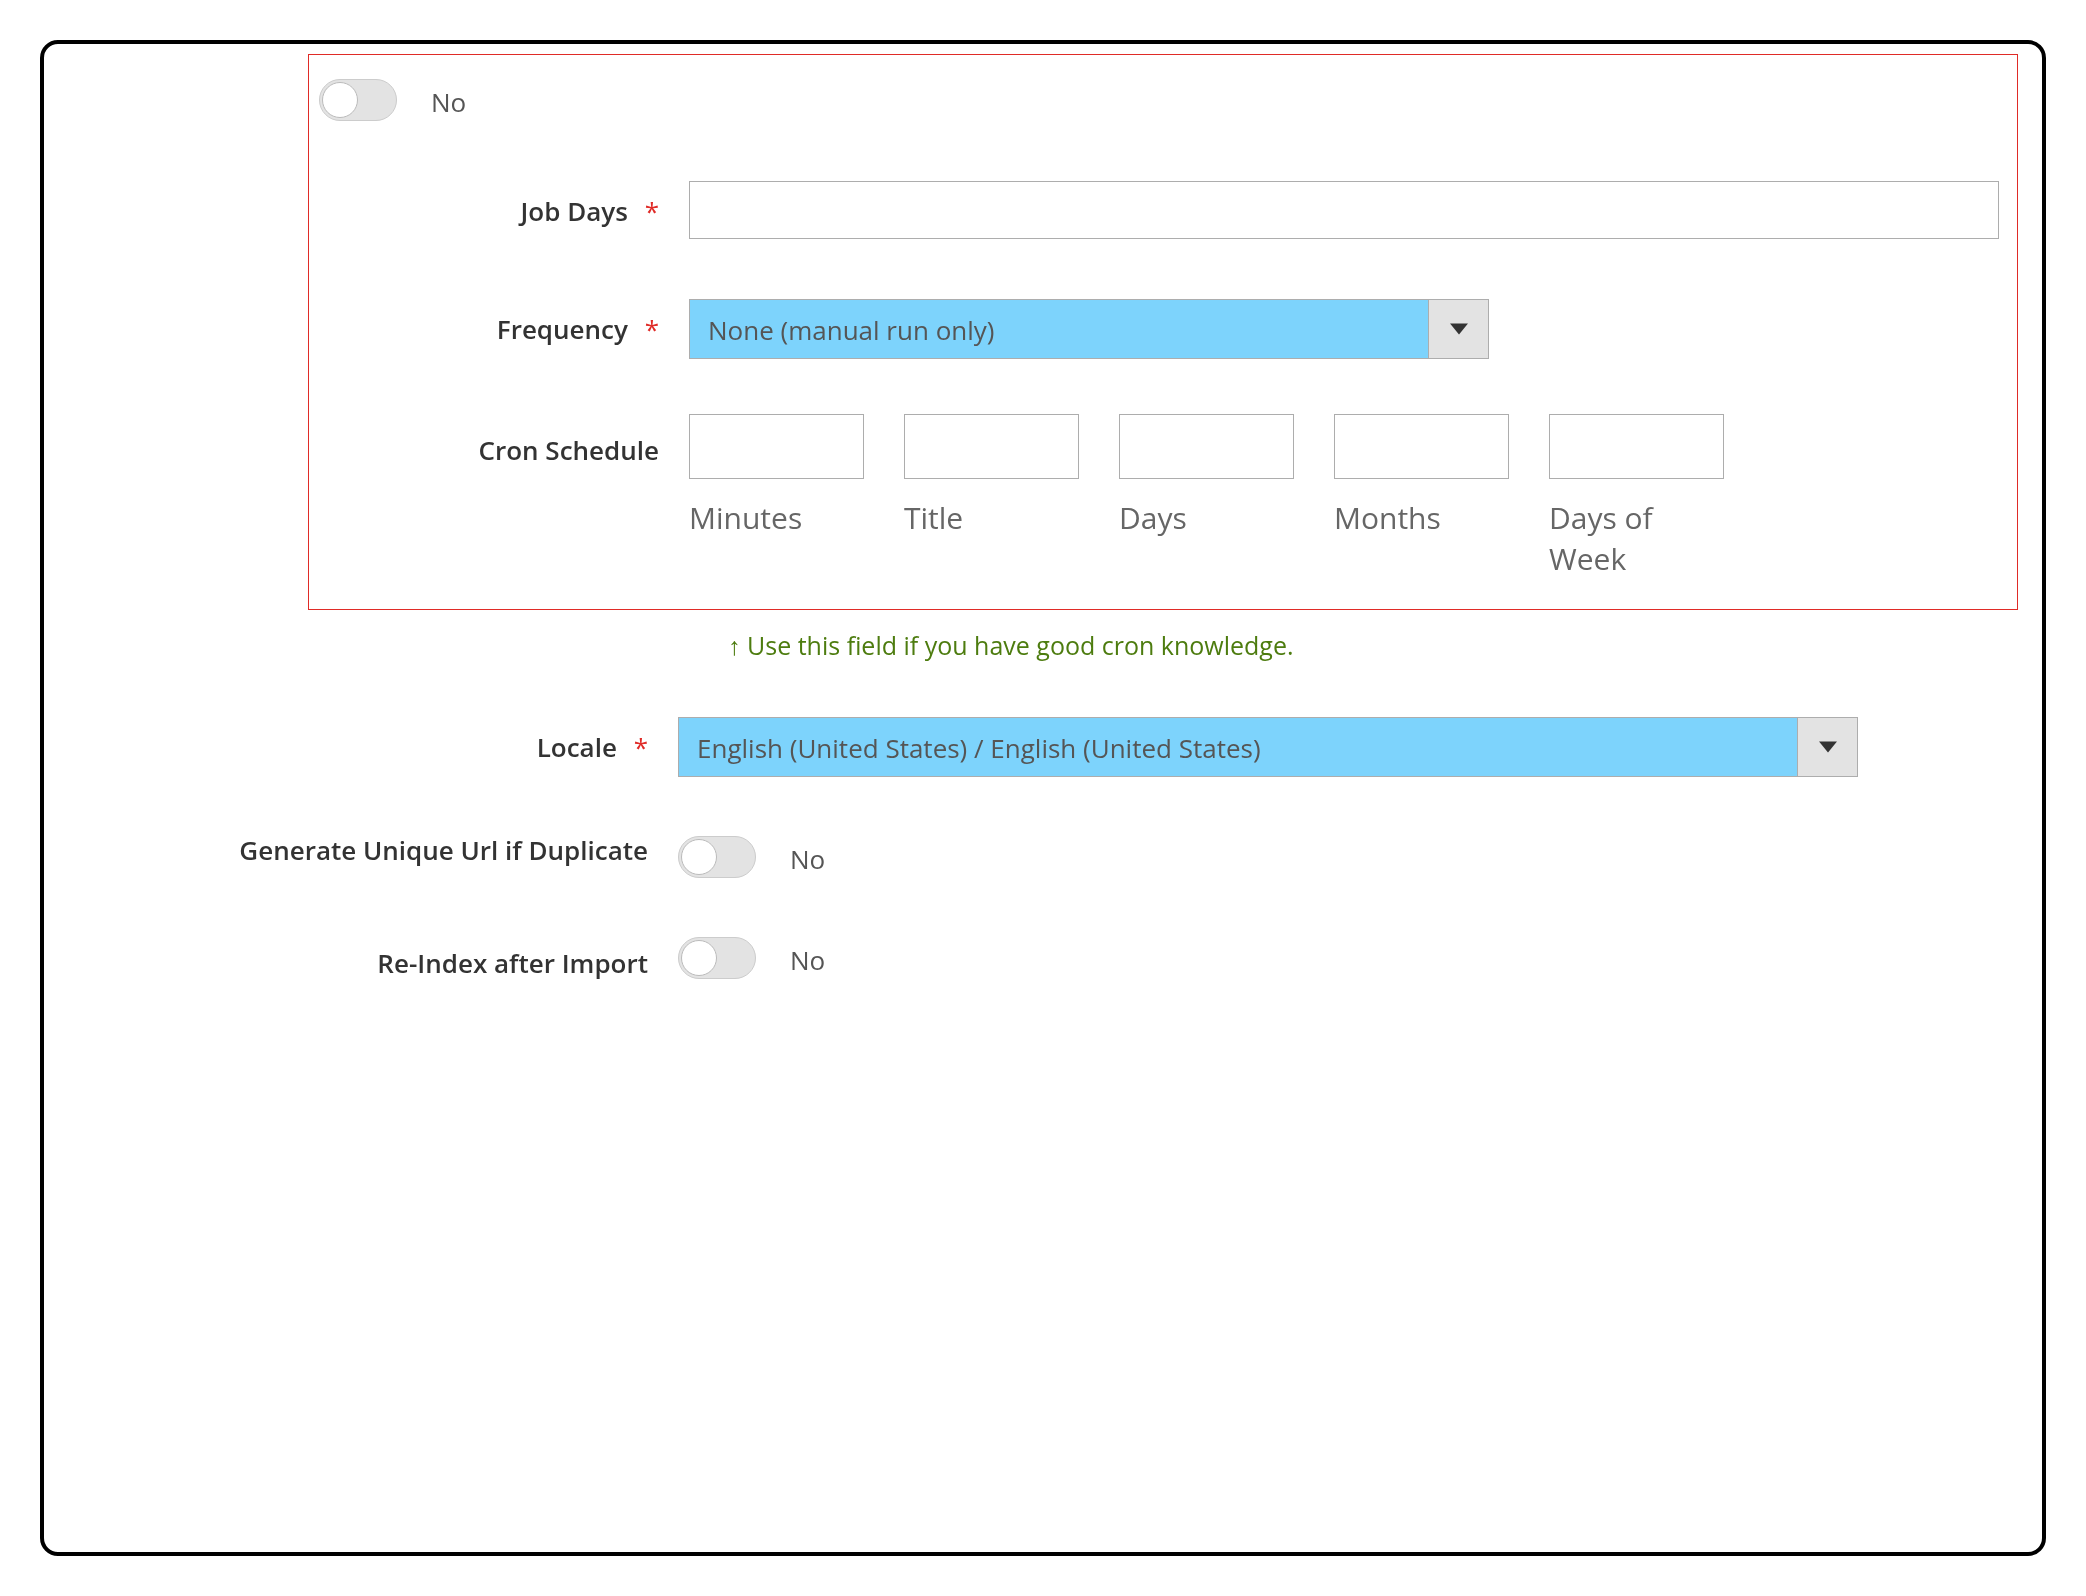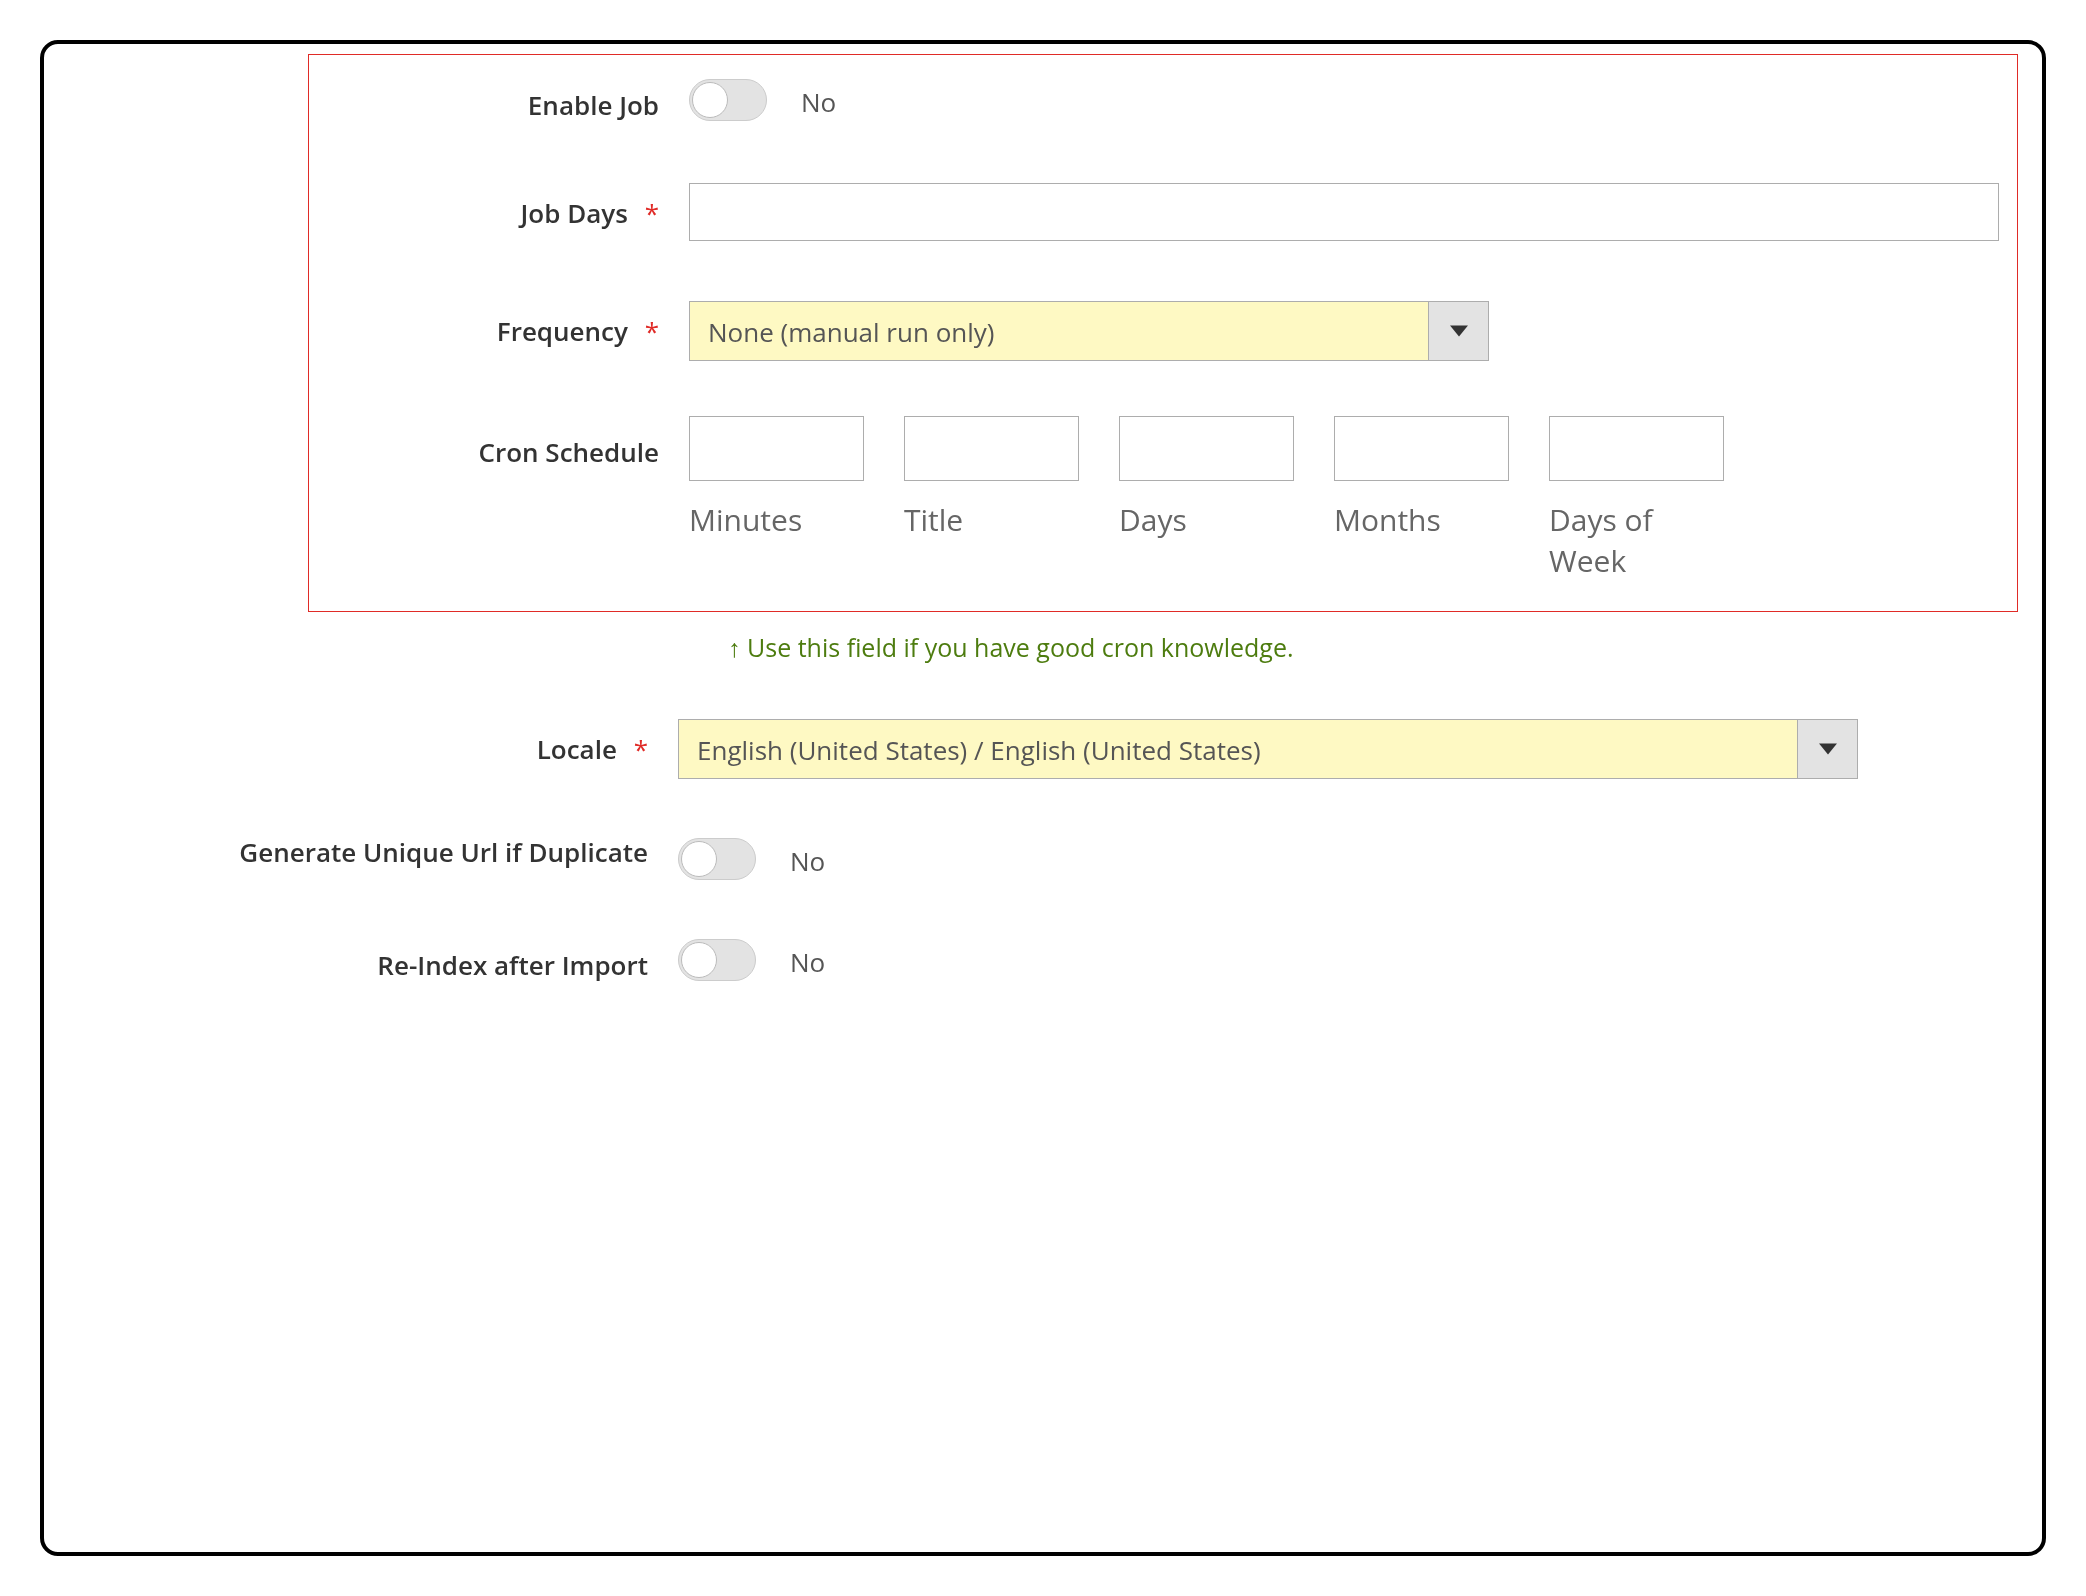--- a/index.html
+++ b/index.html
@@ -89,21 +89,21 @@
     width: 100%;
     max-width: 1310px;
     font-size: 26px;
     padding: 0 14px;
   }
   
   .select-wrap {
     display: flex;
     border: 1px solid #adadad;
     height: 60px;
-    background: #fef9c3;
+    background: #7dd3fc;
   }
   .select-value {
     padding: 12px 18px;
     color: #555;
     flex: 1;
     white-space: nowrap;
     overflow: hidden;
   }
   .select-btn {
     width: 60px;
@@ -154,21 +154,20 @@
   .after-highlight { margin-top: 20px; }
 </style>
 </head>
 <body>
 
 <div class="outer-frame">
 
   <div class="highlight-box">
 
     <div class="form-row" style="margin-bottom:60px;">
-      <div class="label-col">Enable Job</div>
       <div class="control-col">
         <span class="toggle">
           <span class="toggle-knob"></span>
         </span>
         <span class="toggle-text">No</span>
       </div>
     </div>
 
     <div class="form-row" style="margin-bottom:60px;">
       <div class="label-col">

